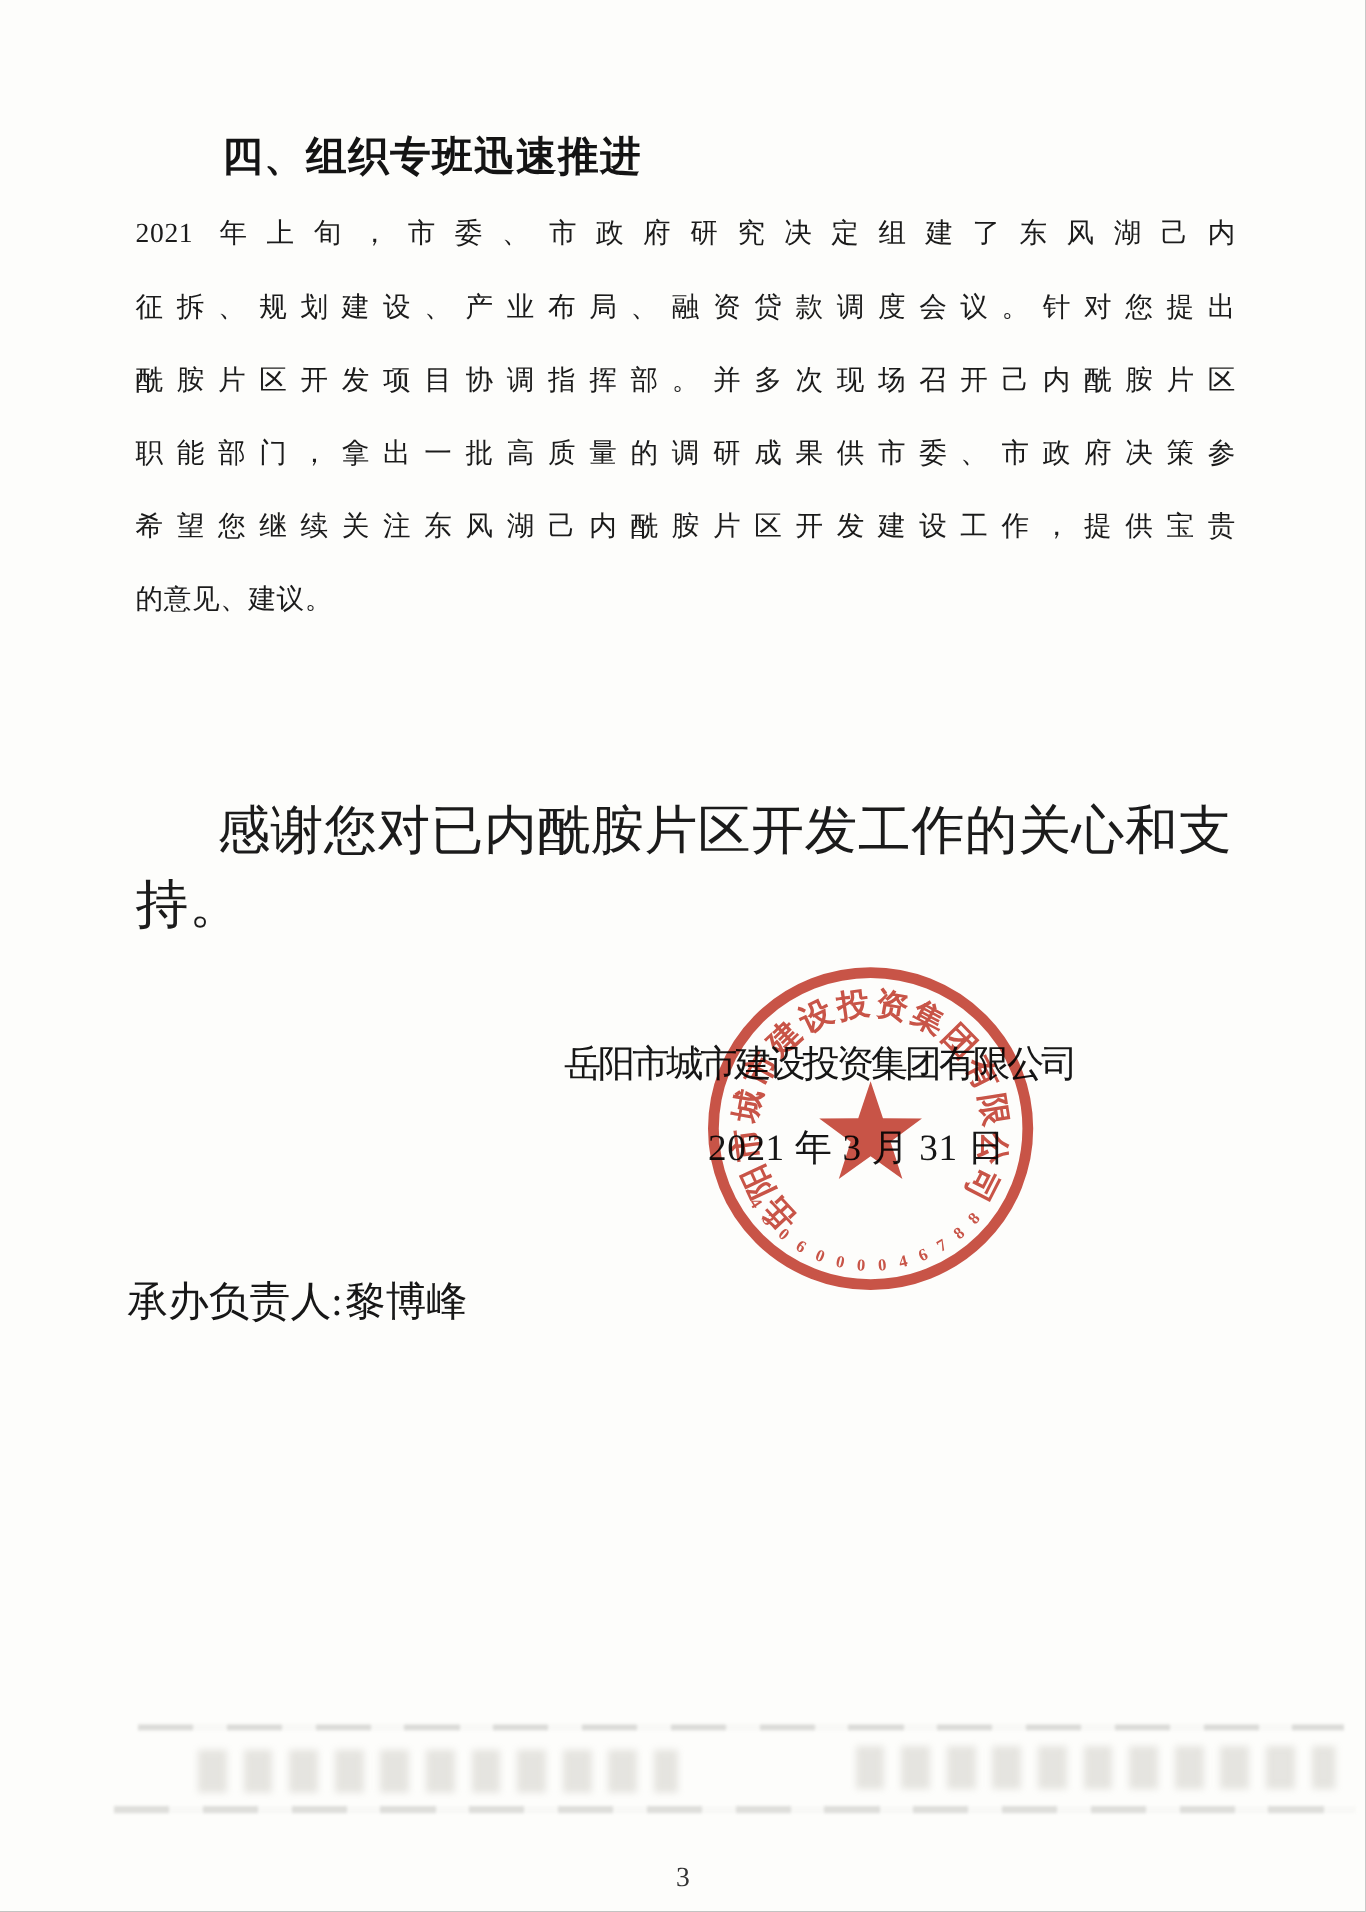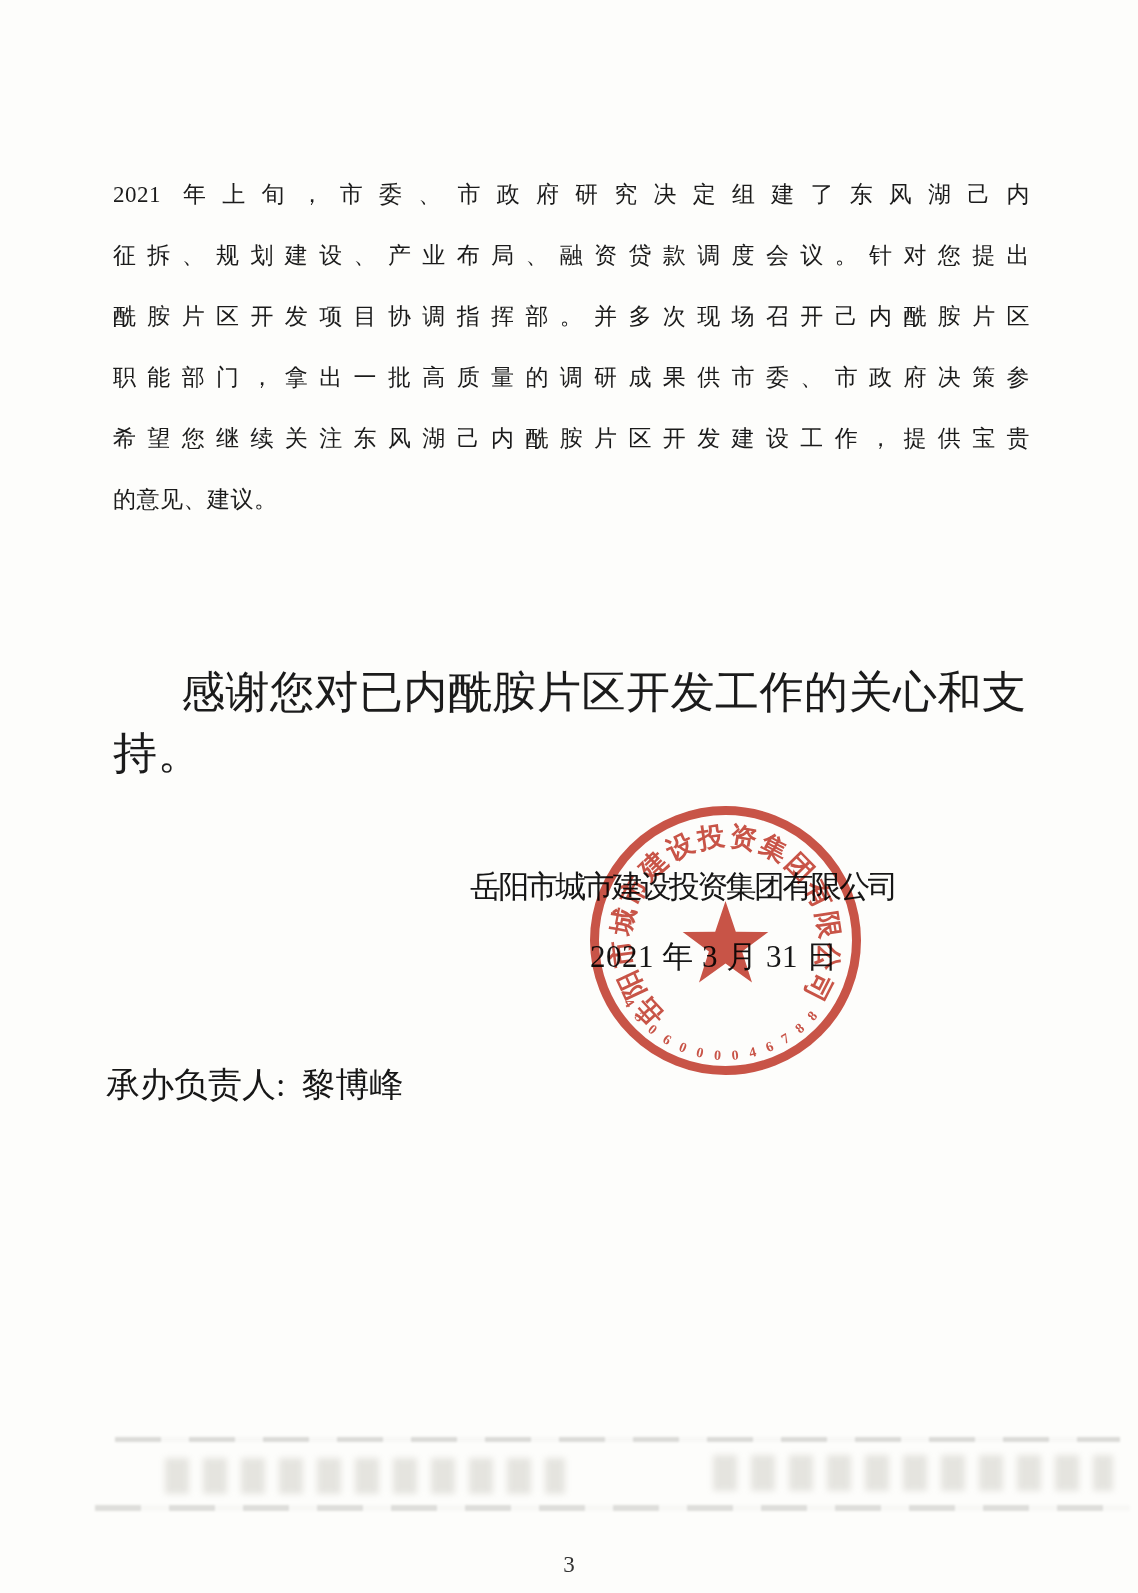--- a/index.html
+++ b/index.html
@@ -41,21 +41,21 @@
   }
   .date-line{
     position:absolute;left:590px;top:936px;
     font-size:31px;letter-spacing:.5px;color:#161616;
     white-space:nowrap;
   }
   .contact-line{
     position:absolute;left:106px;
     font-size:34px;color:#171717;white-space:nowrap;
   }
-  .contact-line .val{ margin-left:16px; }
+  .contact-line .val{ margin-left:2px; }
   .contact-line .phone{ margin-left:16px; }
   .seal{
     position:absolute;left:584px;top:800px;
     width:283px;height:282px;
     opacity:.87;
     mix-blend-mode:multiply;
     pointer-events:none;
   }
   .ghost-line{
     position:absolute;height:5px;
@@ -77,20 +77,21 @@
     position:absolute;left:0;top:1552px;width:100%;
     text-align:center;font-size:23px;color:#333;
     font-family:"Liberation Serif","DejaVu Serif",serif;
   }
 </style>
 </head>
 <body>
 
 <div class="page">
 
+  <h2 class="heading">四、组织专班迅速推进</h2>
 
   <div class="body-text">
     <div class="line just">2021 年上旬，市委、市政府研究决定组建了东风湖己内</div>
     <div class="line just">征拆、规划建设、产业布局、融资贷款调度会议。针对您提出</div>
     <div class="line just">酰胺片区开发项目协调指挥部。并多次现场召开己内酰胺片区</div>
     <div class="line just">职能部门，拿出一批高质量的调研成果供市委、市政府决策参</div>
     <div class="line just">希望您继续关注东风湖己内酰胺片区开发建设工作，提供宝贵</div>
     <div class="line">的意见、建议。</div>
   </div>
 

